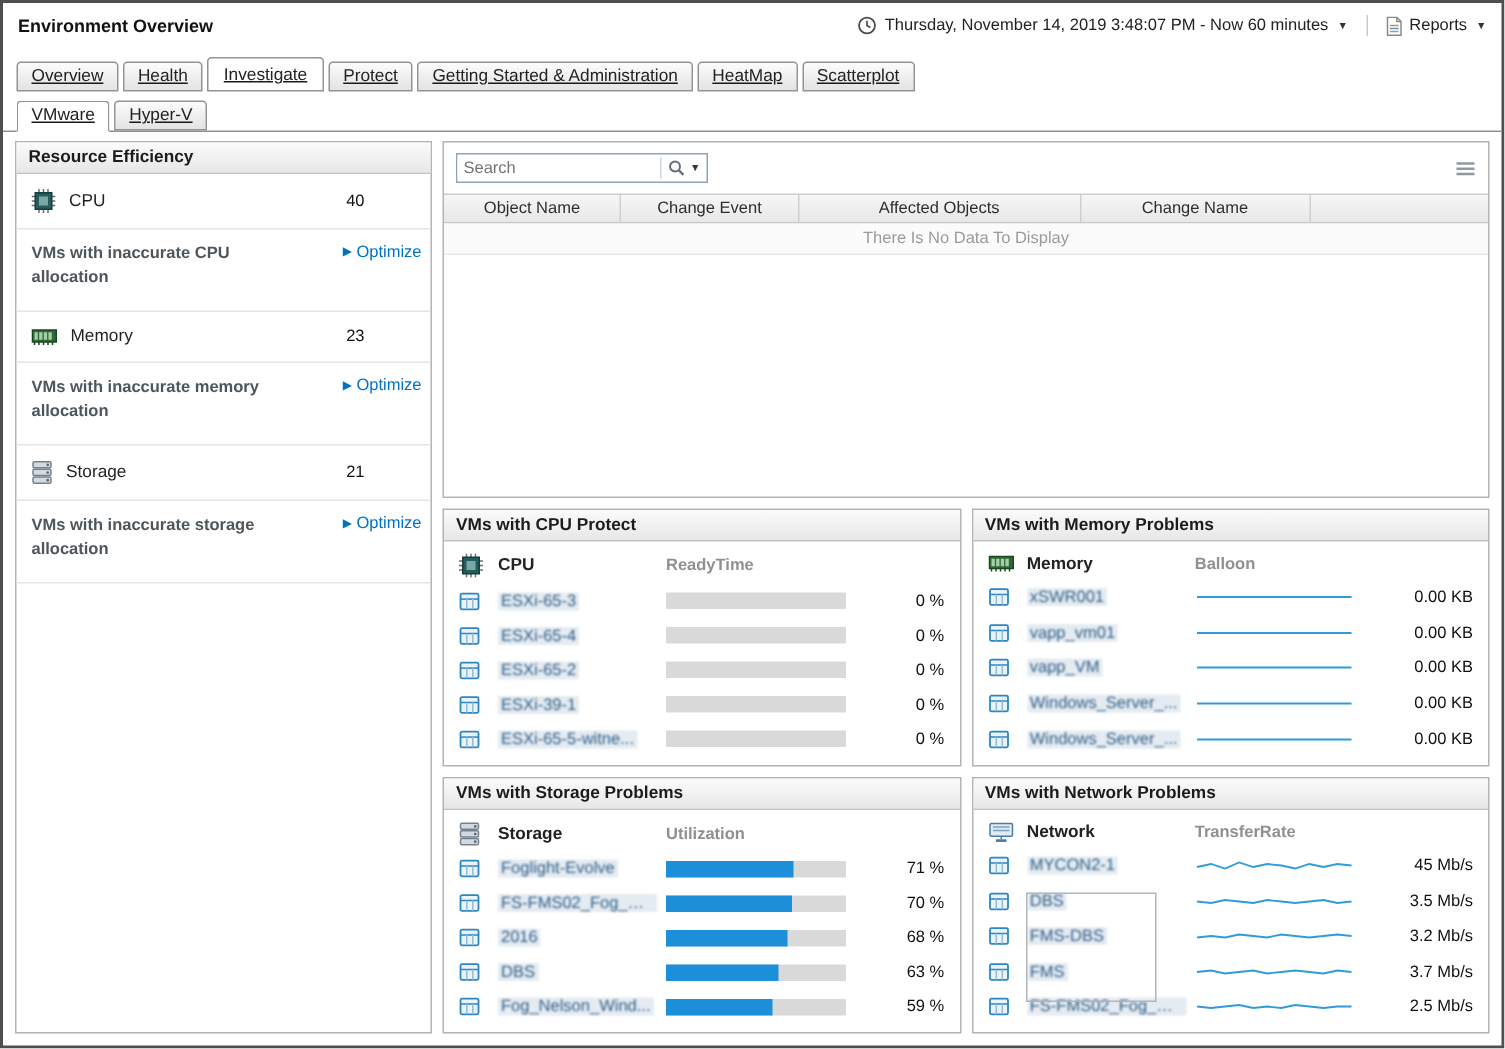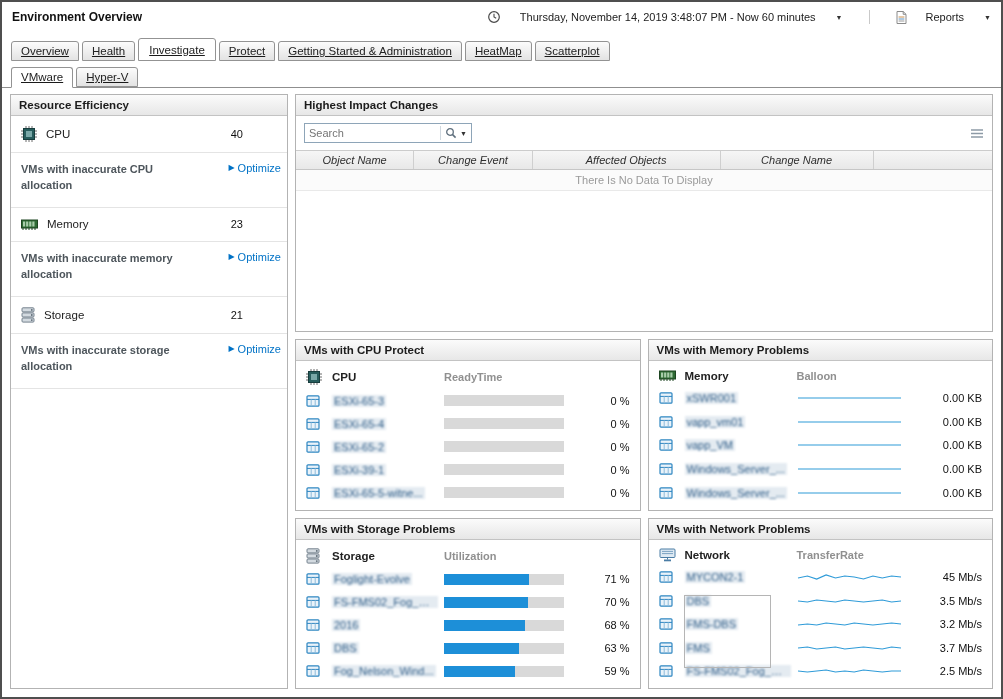--- a/index.html
+++ b/index.html
@@ -5,21 +5,21 @@
   * { box-sizing: border-box; margin: 0; padding: 0; }
   html, body { width: 1003px; height: 699px; }
   body { font-family: "Liberation Sans", sans-serif; font-size: 11px; color: #1a1a1a; background: #fff; }
 
   .app { width: 1003px; height: 699px; border: 2px solid #4f4f4f; background: #fff;
          display: flex; flex-direction: column; overflow: hidden; }
 
   
   .topbar { flex: 0 0 30px; display: flex; align-items: center; justify-content: space-between; padding: 0 10px; }
   .page-title { font-weight: bold; font-size: 12px; color: #111; }
-  .topbar-right { display: flex; align-items: center; gap: 19px; color: #222; }
+  .topbar-right { display: flex; align-items: center; gap: 5px; color: #222; }
   .icon { display: inline-flex; }
   .icon svg { display: block; }
   .caret { font-size: 7px; color: #333; margin-left: 1px; }
   .tb-divider { width: 1px; height: 14px; background: #c9c9c9; margin: 0 7px; }
 
   
   .tabbar { display: flex; align-items: flex-end; gap: 3px; padding-left: 9px; text-decoration: underline; }
   .main-tabs { margin-top: 6px; }
   .sub-tabs { margin-top: 6px; border-bottom: 1px solid #8f8f8f; }
   .tab { padding: 3px 9px; background: linear-gradient(#fcfcfc, #e3e3e3); border: 1px solid #939393;
@@ -51,21 +51,21 @@
   
   .hic { flex: 0 0 238px; display: flex; flex-direction: column; }
   .hic-search-row { display: flex; align-items: center; padding: 7px 8px; }
   .searchbox { display: flex; align-items: center; width: 168px; height: 20px; border: 1px solid #8ea5b8;
          background: #fff; padding-right: 4px; }
   .searchbox input { border: 0; outline: 0; flex: 1; min-width: 0; height: 16px; padding: 0 4px; font: inherit; color: #333; }
   .searchbox .sep { width: 1px; height: 14px; background: #d0d8df; margin-right: 4px; }
   .sicon { display: flex; margin-right: 2px; cursor: pointer; }
   .opt-icon { margin-left: auto; display: flex; cursor: pointer; }
   .hic-table-header { display: flex; background: linear-gradient(#f6f6f6, #e8e8e8);
-         border-top: 1px solid #ccc; border-bottom: 1px solid #c6c6c6; font-style: italic; }
+         border-top: 1px solid #ccc; border-bottom: 1px solid #c6c6c6; }
   .hic-col { padding: 3px 4px; text-align: center; color: #2e2e2e; border-right: 1px solid #cfcfcf;
          overflow: hidden; white-space: nowrap; cursor: pointer; }
   .hic-col:nth-child(1) { width: 17%; }
   .hic-col:nth-child(2) { width: 17%; }
   .hic-col:nth-child(3) { width: 27%; }
   .hic-col:nth-child(4) { width: 22%; }
   .hic-col:nth-child(5) { width: 17%; border-right: 0; }
   .hic-col.sorted { background: linear-gradient(#edf2f7, #dee7ef); }
   .sort-arrow { font-size: 8px; color: #4a4a4a; }
   .hic-empty { text-align: center; color: #9a9a9a; padding: 4px 0; background: #fbfbfb; border-bottom: 1px solid #e9e9e9; }
@@ -196,21 +196,20 @@
           <div class="re-note">
             <span class="ntext">VMs with inaccurate storage allocation</span>
             <a class="optimize"><span class="oarrow">▶</span>Optimize</a>
           </div>
         </div>
     </div>
 
     <div class="right-area">
 
       <div class="panel hic">
-        <div class="panel-header">Highest Impact Changes</div>
         <div class="hic-search-row">
           <div class="searchbox">
             <input type="text" placeholder="Search" style="">
             <span class="sep"></span>
             <span class="sicon">
                 <svg width="12" height="12" viewBox="0 0 12 12">
                   <circle cx="5" cy="5" r="3.3" fill="none" stroke="#5f6f7d" stroke-width="1.3"></circle>
                   <path d="M7.6 7.6 10.6 10.6" stroke="#5f6f7d" stroke-width="1.5"></path>
                 </svg>
               </span>

